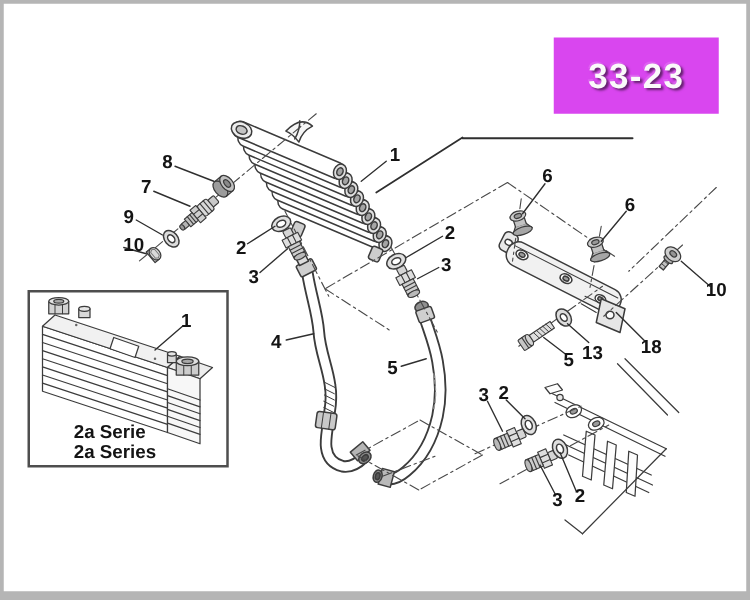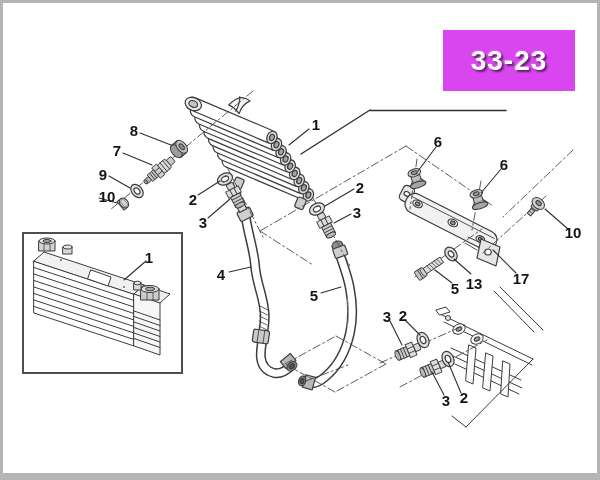--- a/index.html
+++ b/index.html
@@ -391,34 +391,38 @@
 
       <line x1="367" y1="107.5" x2="503" y2="107.5" stroke-width="1.6"></line>
       <line x1="367" y1="107" x2="298" y2="151" stroke-width="1.4"></line>
     </g>
   </svg>
 
   <div class="badge">33-23</div>
 
 
   <div class="inset-box"></div>
+  <div class="series2a">
+    <div>2a Serie</div>
+    <div>2a Series</div>
+  </div>
 
   <div class="callout" style="left:131px;top:127px">8</div>
   <div class="callout" style="left:114px;top:147px">7</div>
   <div class="callout" style="left:100px;top:171px">9</div>
   <div class="callout" style="left:104px;top:193px">10</div>
   <div class="callout" style="left:313px;top:121px">1</div>
   <div class="callout" style="left:190px;top:196px">2</div>
   <div class="callout" style="left:200px;top:219px">3</div>
   <div class="callout" style="left:357px;top:184px">2</div>
   <div class="callout" style="left:354px;top:209px">3</div>
   <div class="callout" style="left:435px;top:138px">6</div>
   <div class="callout" style="left:501px;top:161px">6</div>
   <div class="callout" style="left:570px;top:229px">10</div>
-  <div class="callout" style="left:518px;top:275px">17</div>
+  <div class="callout" style="left:518px;top:275px">18</div>
   <div class="callout" style="left:471px;top:280px">13</div>
   <div class="callout" style="left:452px;top:285px">5</div>
   <div class="callout" style="left:218px;top:271px">4</div>
   <div class="callout" style="left:311px;top:292px">5</div>
   <div class="callout" style="left:384px;top:313px">3</div>
   <div class="callout" style="left:400px;top:312px">2</div>
   <div class="callout" style="left:443px;top:397px">3</div>
   <div class="callout" style="left:461px;top:394px">2</div>
   <div class="callout" style="left:146px;top:254px">1</div>
 

